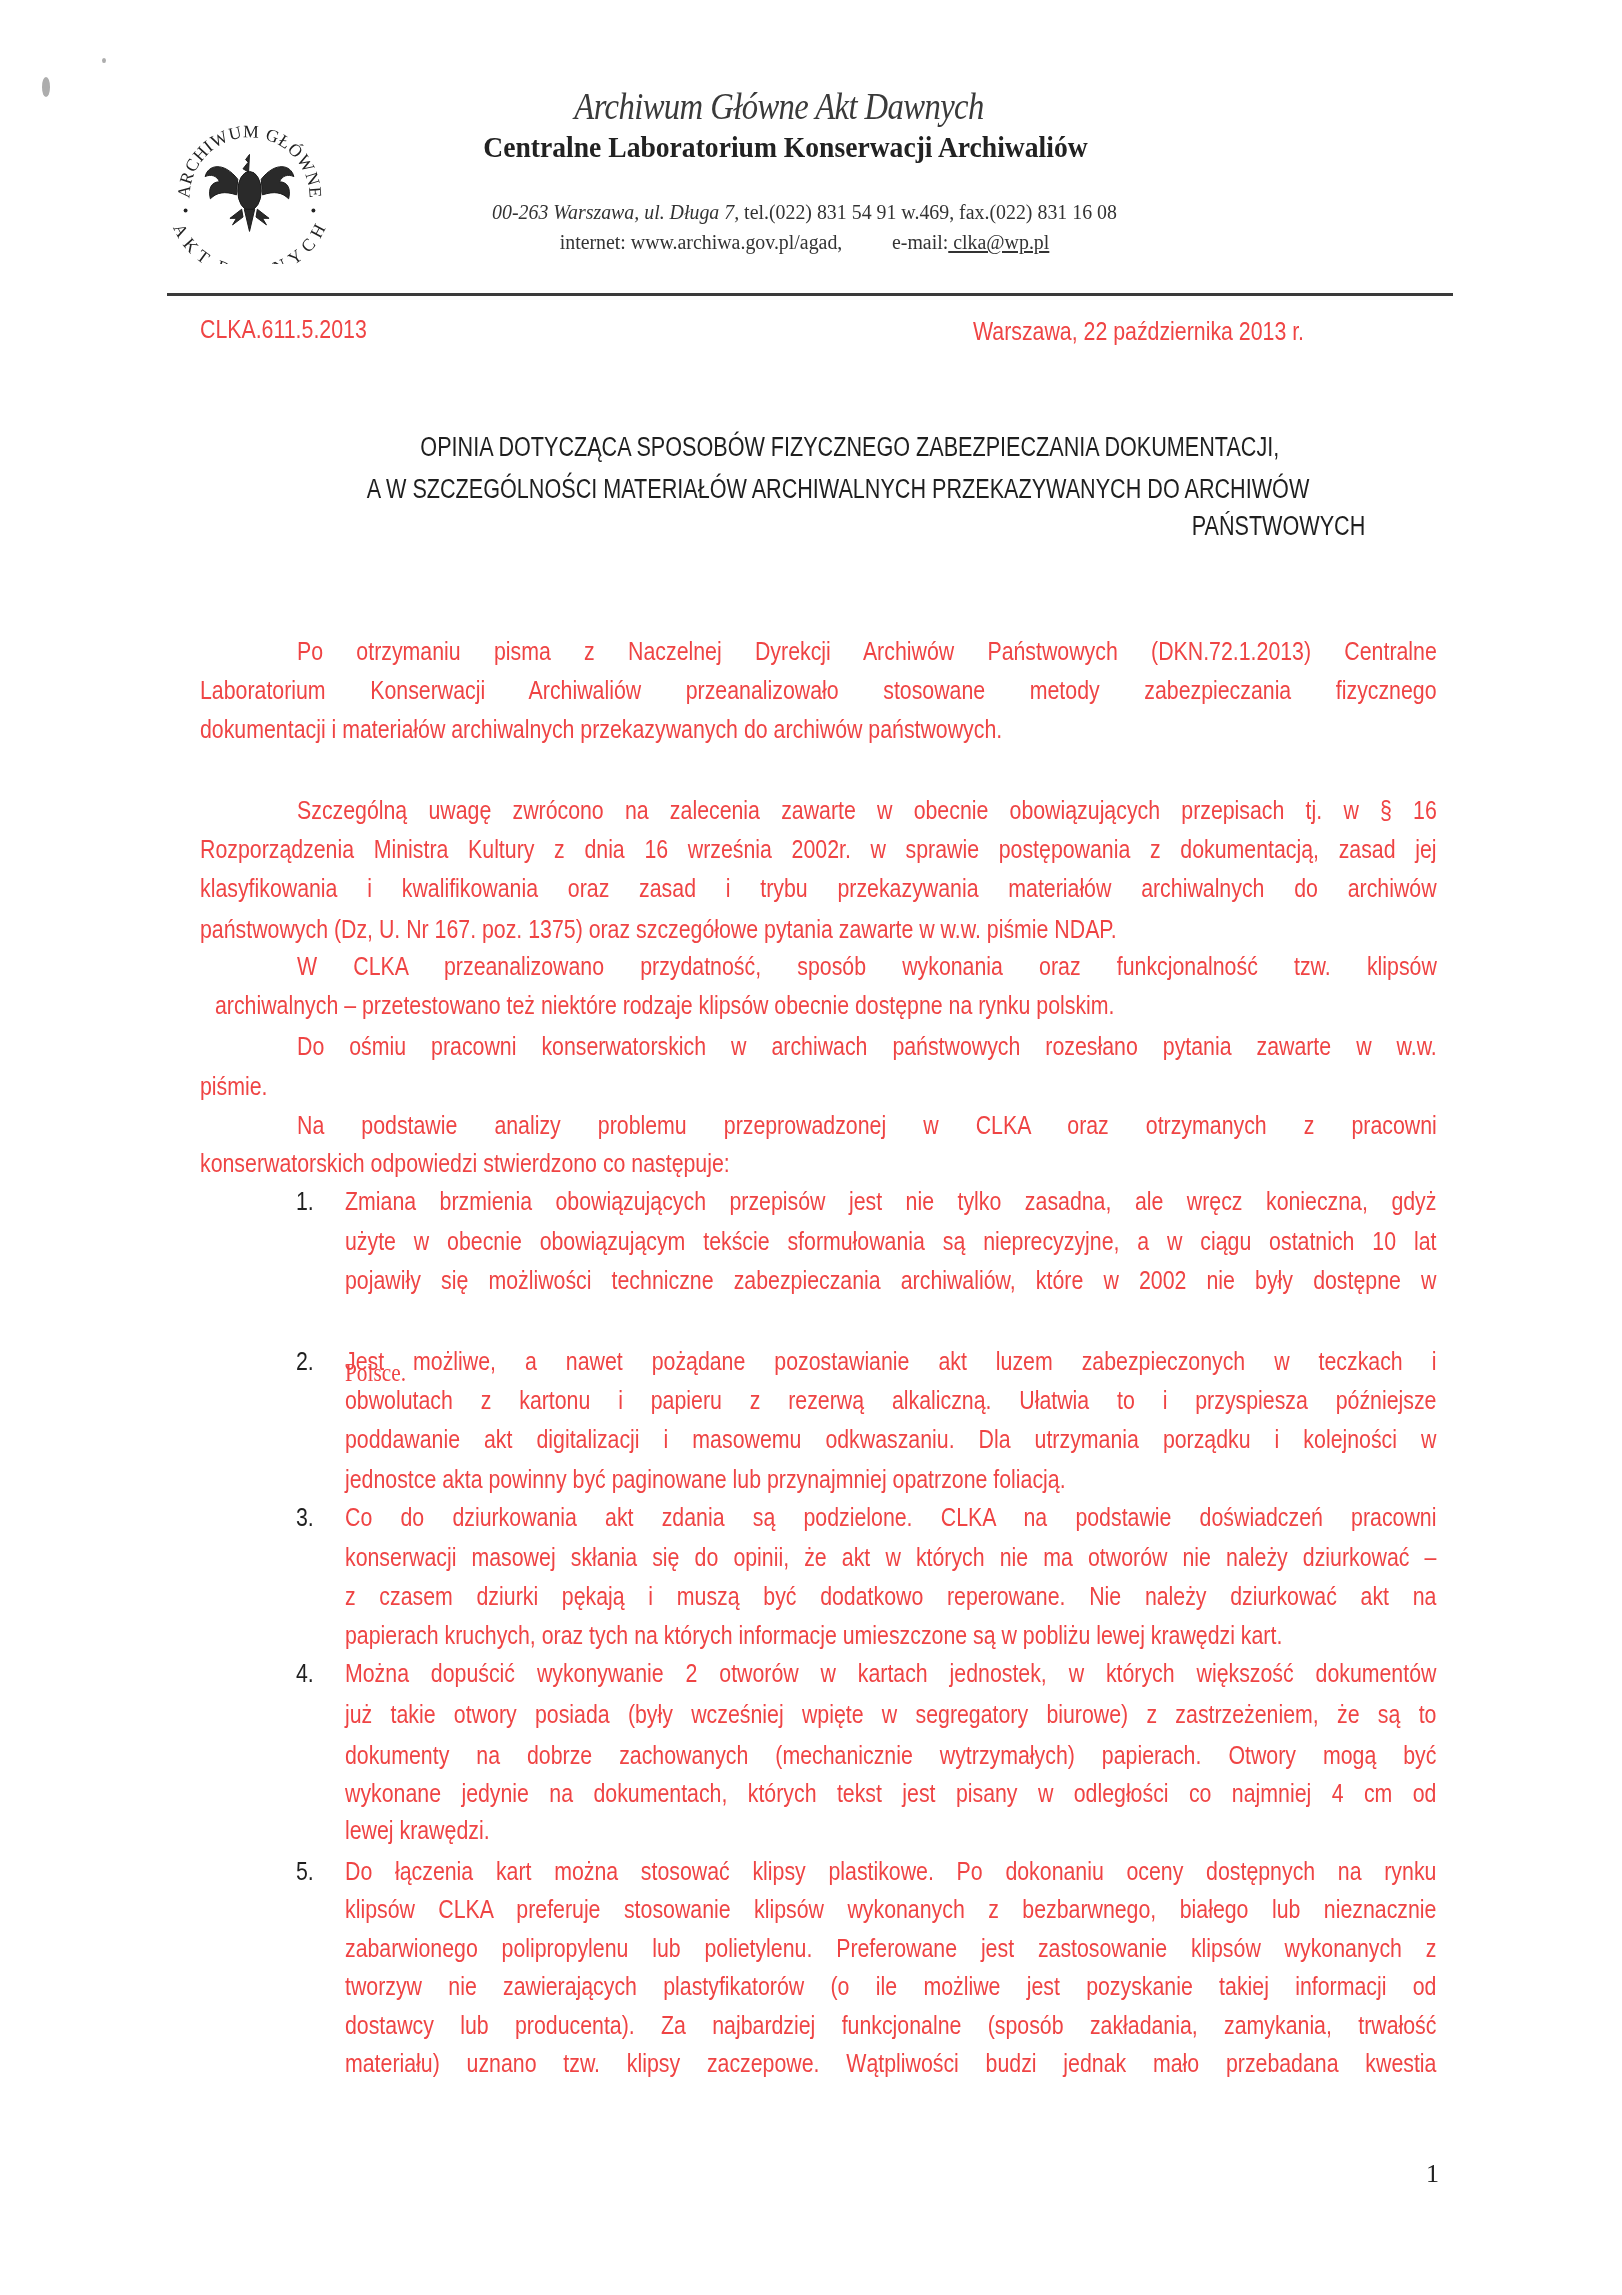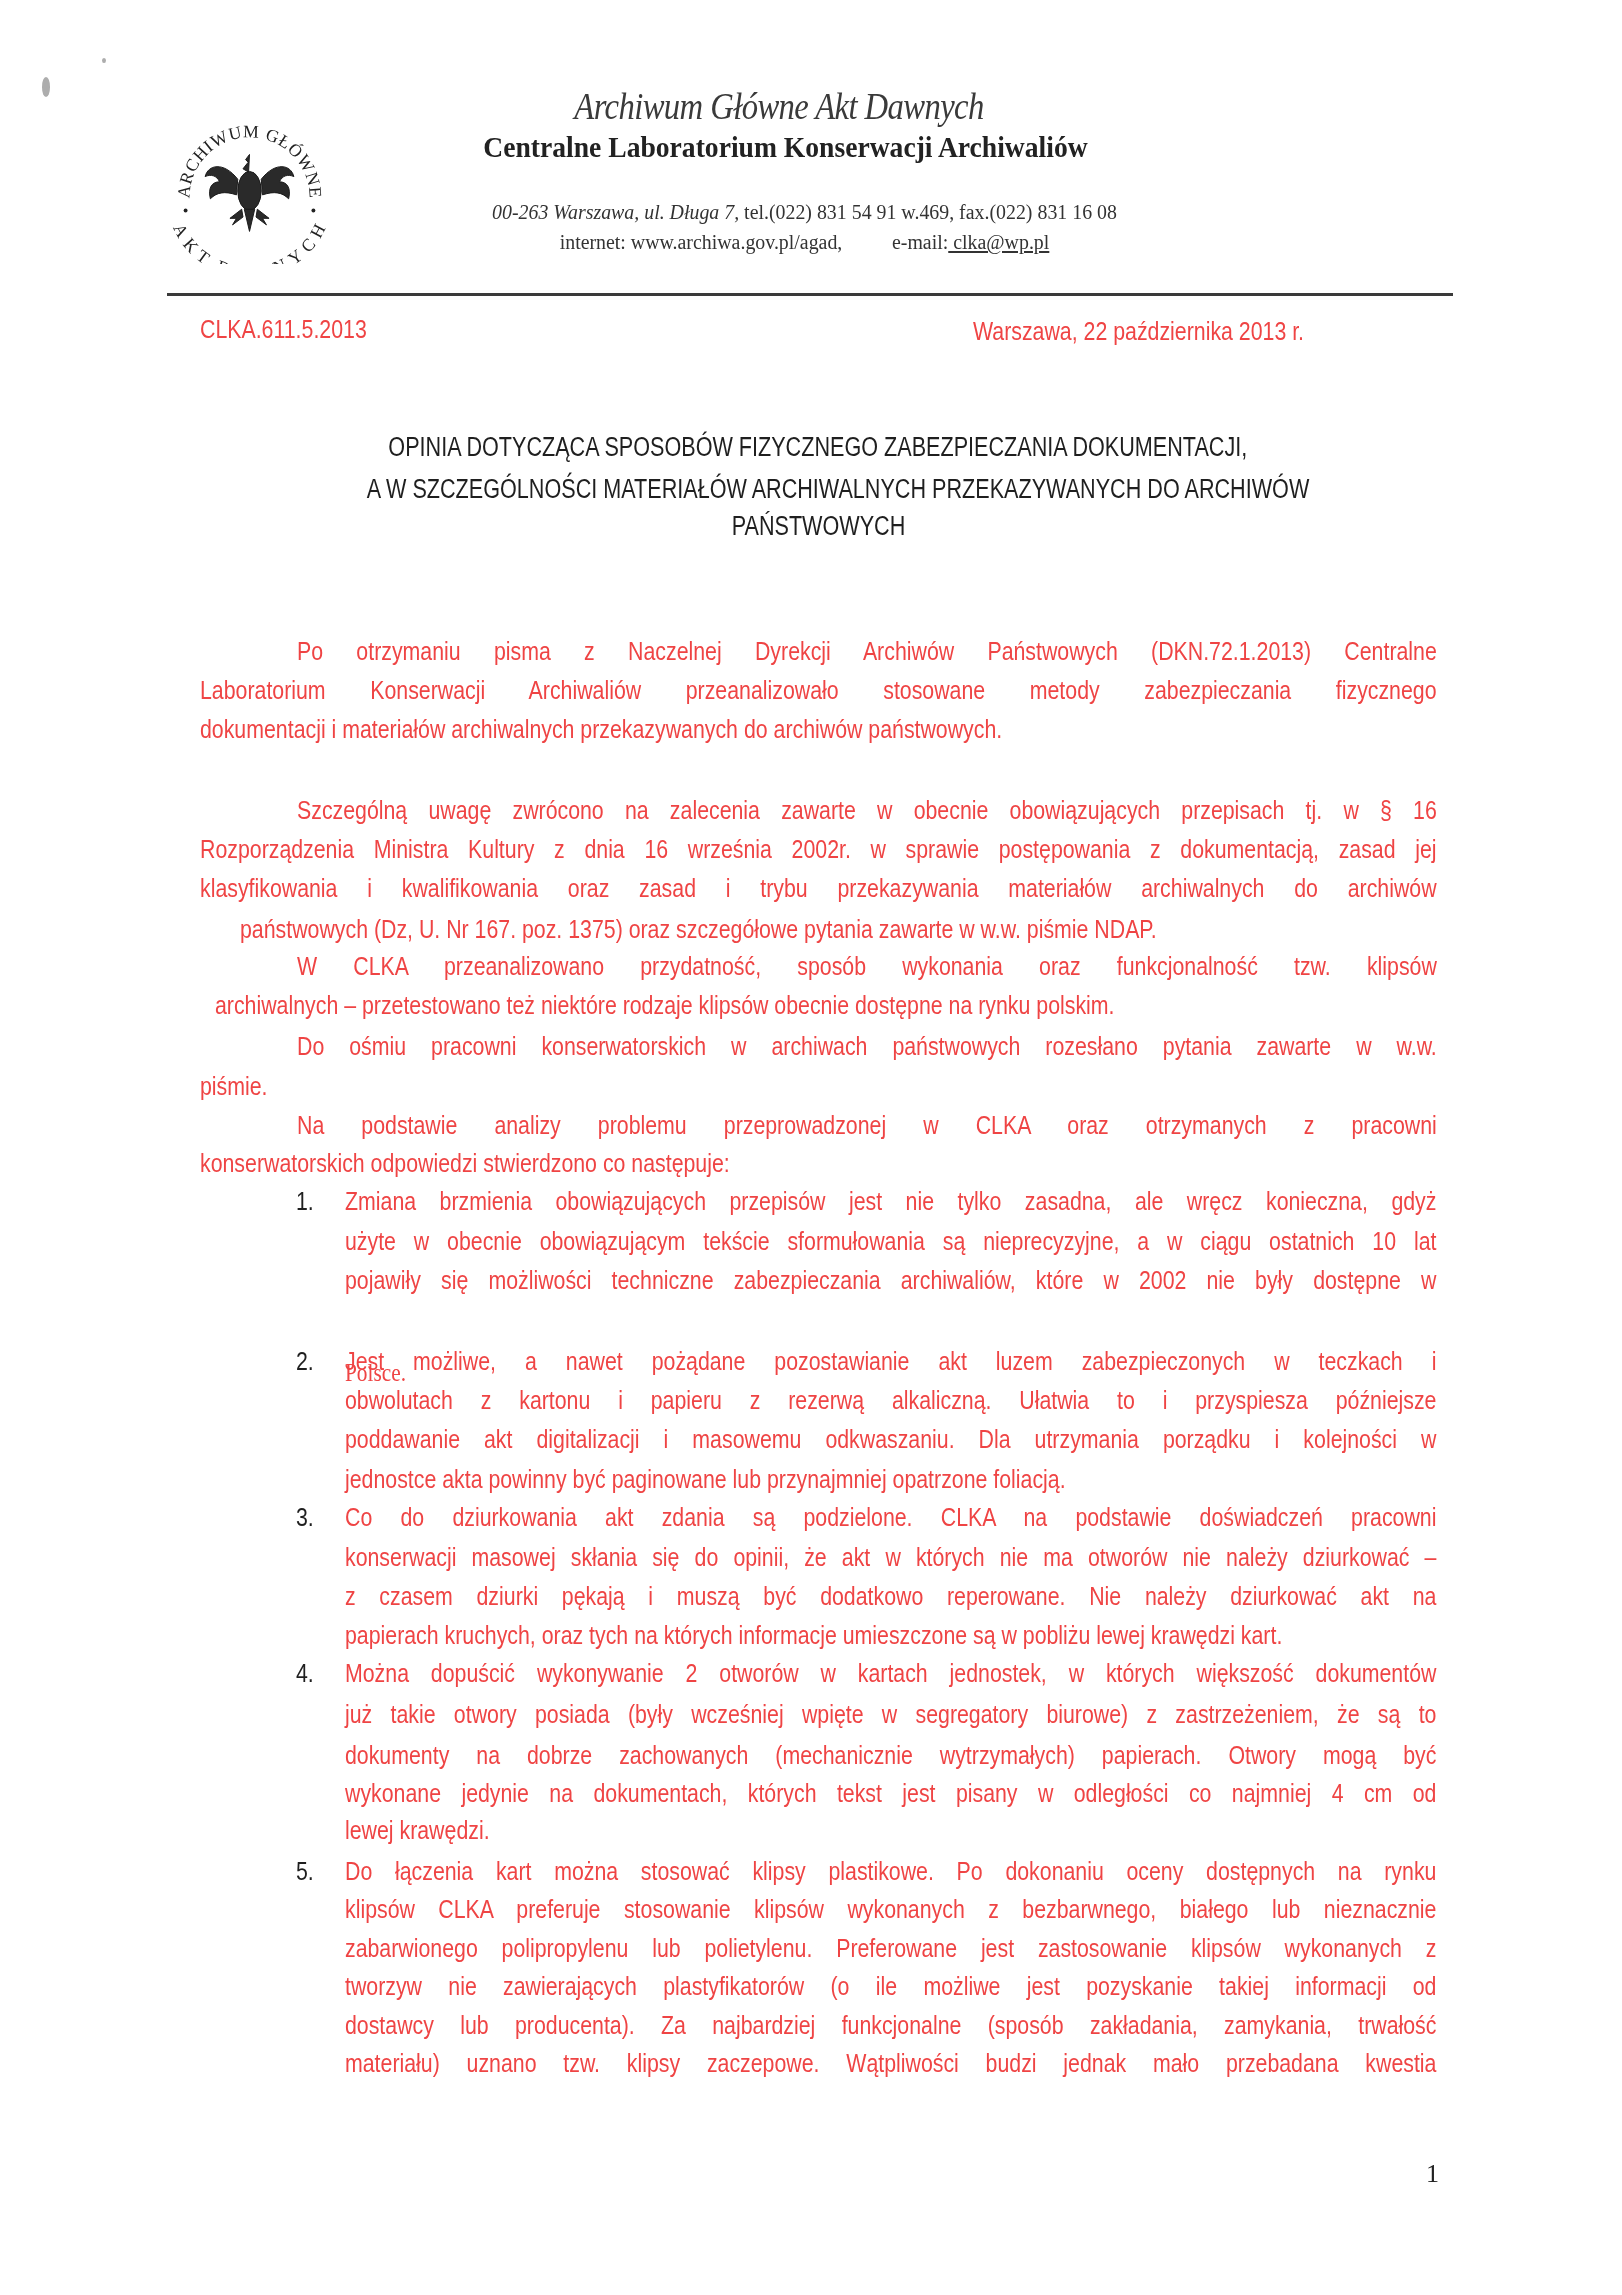--- a/index.html
+++ b/index.html
@@ -19,21 +19,21 @@
     font-family: "Liberation Serif", serif; font-size: 21.6px; color: #333; transform: scaleX(.92); transform-origin: center; white-space: pre; }
   .lh-net .mail { text-decoration: underline; }
   .rule { position: absolute; left: 167px; top: 293px; width: 1286px; height: 3.3px; background: #3a3a3a; }
 
   
   .txt { font-family: "Liberation Sans", sans-serif; font-size: 26px; color: #ef4444; }
   .narrow { display: inline-block; transform: scaleX(.82); transform-origin: left center; white-space: nowrap; }
   .ref { position: absolute; left: 200px; top: 314px; }
   .date { position: absolute; left: 973px; top: 316px; }
 
-  .title { position: absolute; left: 249px; width: 1138px; text-align: center; font-family: "Liberation Sans", sans-serif; font-size: 27px; color: #1f1f1f; }
+  .title { position: absolute; left: 249px; width: 1138px; text-align: right; font-family: "Liberation Sans", sans-serif; font-size: 27px; color: #1f1f1f; }
   .title span { display: inline-block; transform: scaleX(.80); transform-origin: center; white-space: nowrap; }
   .jwrap { position: absolute; white-space: nowrap; overflow: visible; }
   .jwrap > span { display: block; text-align: justify; text-align-last: justify; transform: scaleX(.82); transform-origin: left center; }
 
   .listnum { position: absolute; left: 296px; font-family: "Liberation Sans", sans-serif; font-size: 26px; color: #1f1f1f; transform: scaleX(.82); transform-origin: left center; }
 
   .pagenum { position: absolute; left: 1426px; top: 2159px; font-family: "Liberation Serif", serif; font-size: 26px; color: #222; }
 </style>
 </head>
 <body>
@@ -90,21 +90,21 @@
     <div class="jwrap txt" style="left: 200px; top: 713px; height: 33px; line-height: 33px;"><span style="text-align: left; text-align-last: left; display: inline-block; white-space: normal; word-spacing: 0px;">dokumentacji i materiałów archiwalnych przekazywanych do archiwów państwowych.</span></div>
     <div class="jwrap txt" style="left: 297px; top: 794px; height: 33px; line-height: 33px;">
       <span style="width: 1390px; white-space: normal; word-spacing: 0px;">Szczególną uwagę zwrócono na zalecenia zawarte w obecnie obowiązujących przepisach tj. w § 16</span>
     </div>
     <div class="jwrap txt" style="left: 200px; top: 833px; height: 33px; line-height: 33px;">
       <span style="width: 1508px; white-space: normal; word-spacing: 0px;">Rozporządzenia Ministra Kultury z dnia 16 września 2002r. w sprawie postępowania z dokumentacją, zasad jej</span>
     </div>
     <div class="jwrap txt" style="left: 200px; top: 872px; height: 33px; line-height: 33px;">
       <span style="width: 1508px; white-space: normal; word-spacing: 0px;">klasyfikowania i kwalifikowania oraz zasad i trybu przekazywania materiałów archiwalnych do archiwów</span>
     </div>
-    <div class="jwrap txt" style="left: 200px; top: 913px; height: 33px; line-height: 33px; margin-left: 40px;"><span style="text-align: left; text-align-last: left; display: inline-block; white-space: normal; word-spacing: 0px;">państwowych (Dz, U. Nr 167. poz. 1375) oraz szczegółowe pytania zawarte w w.w. piśmie NDAP.</span></div>
+    <div class="jwrap txt" style="left: 200px; top: 913px; height: 33px; line-height: 33px;"><span style="text-align: left; text-align-last: left; display: inline-block; white-space: normal; word-spacing: 0px;">państwowych (Dz, U. Nr 167. poz. 1375) oraz szczegółowe pytania zawarte w w.w. piśmie NDAP.</span></div>
     <div class="jwrap txt" style="left: 297px; top: 950px; height: 33px; line-height: 33px;">
       <span style="width: 1390px; white-space: normal; word-spacing: 0px;">W CLKA przeanalizowano przydatność, sposób wykonania oraz funkcjonalność tzw. klipsów</span>
     </div>
     <div class="jwrap txt" style="left: 215px; top: 989px; height: 33px; line-height: 33px;"><span style="text-align: left; text-align-last: left; display: inline-block; white-space: normal; word-spacing: 0px;">archiwalnych – przetestowano też niektóre rodzaje klipsów obecnie dostępne na rynku polskim.</span></div>
     <div class="jwrap txt" style="left: 297px; top: 1030px; height: 33px; line-height: 33px;">
       <span style="width: 1390px; white-space: normal; word-spacing: 0px;">Do ośmiu pracowni konserwatorskich w archiwach państwowych rozesłano pytania zawarte w w.w.</span>
     </div>
     <div class="jwrap txt" style="left: 200px; top: 1070px; height: 33px; line-height: 33px;"><span style="text-align: left; text-align-last: left; display: inline-block; white-space: normal; word-spacing: 0px;">piśmie.</span></div>
     <div class="jwrap txt" style="left: 297px; top: 1109px; height: 33px; line-height: 33px;">
       <span style="width: 1390px; white-space: normal; word-spacing: 0px;">Na podstawie analizy problemu przeprowadzonej w CLKA oraz otrzymanych z pracowni</span>

